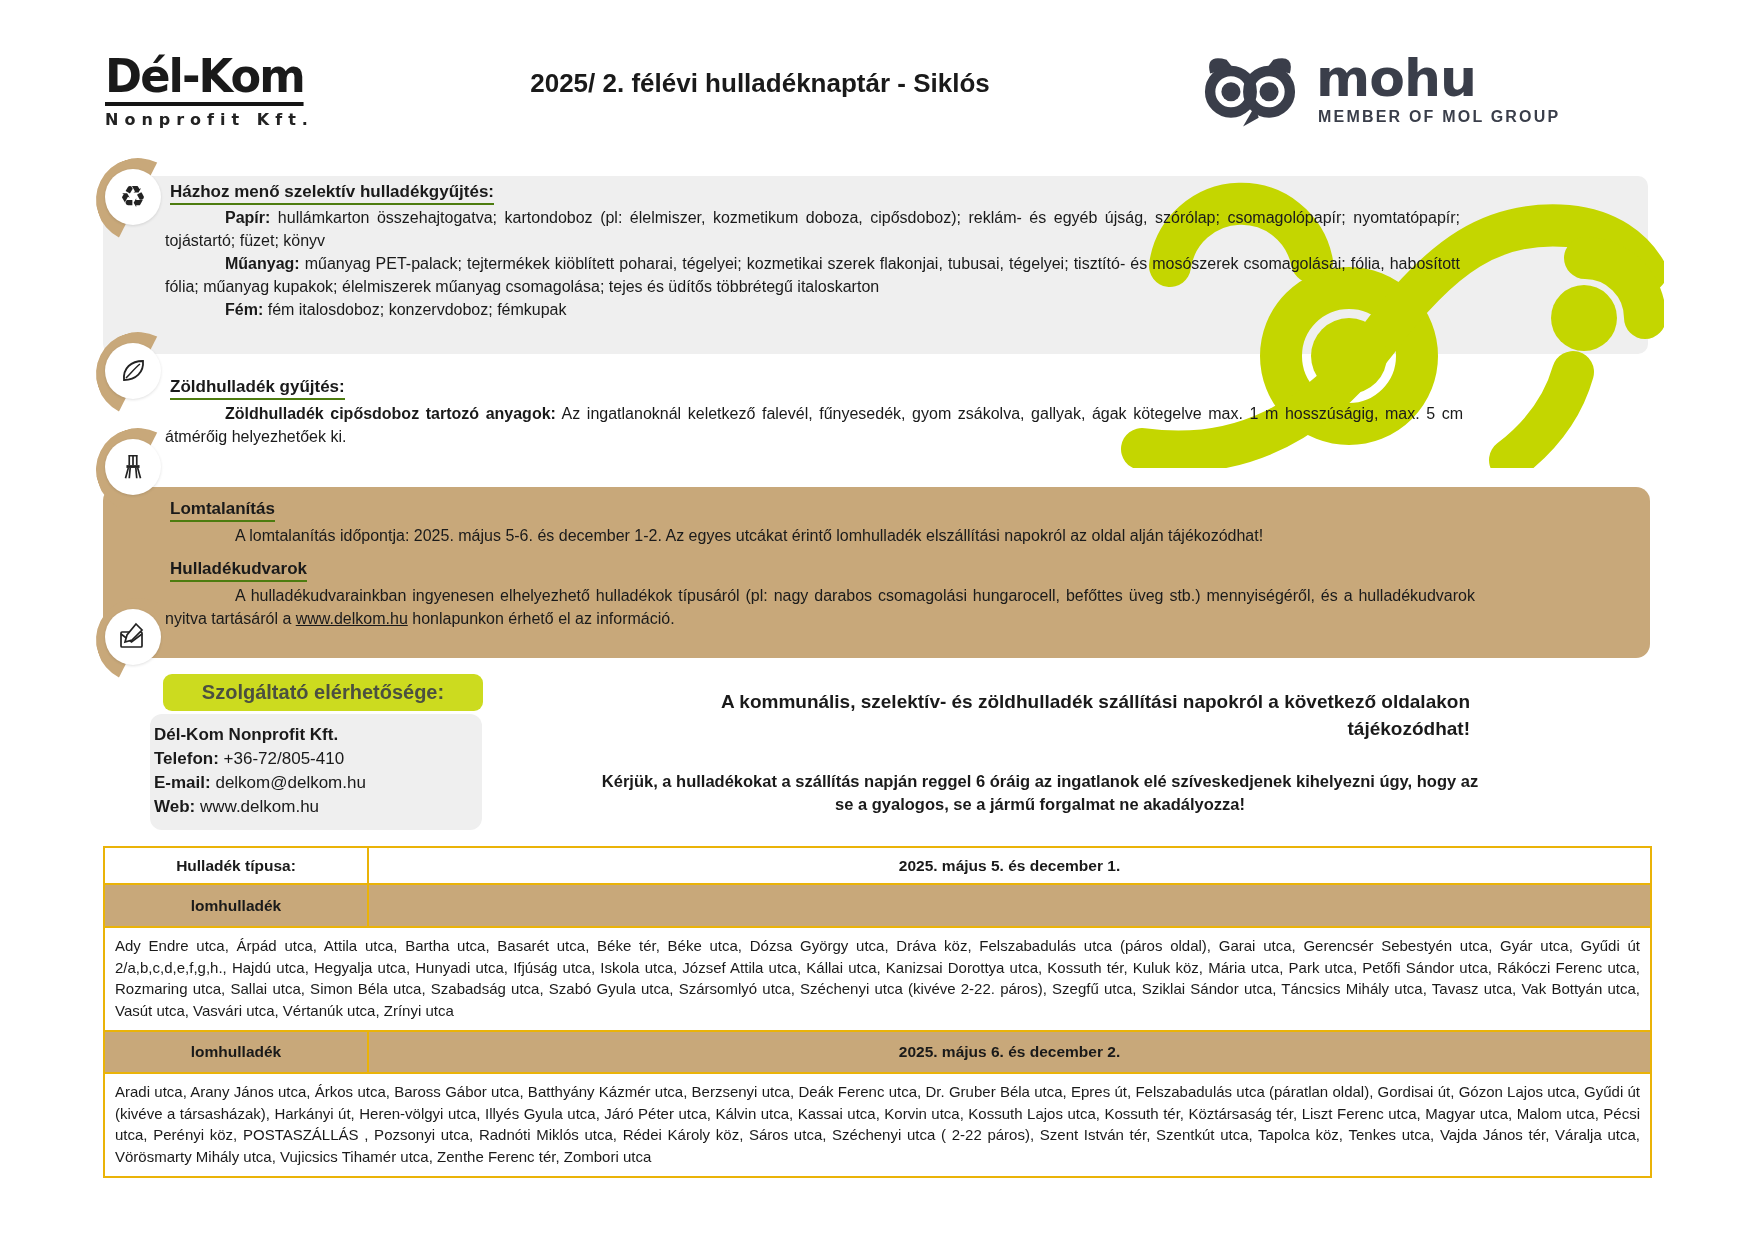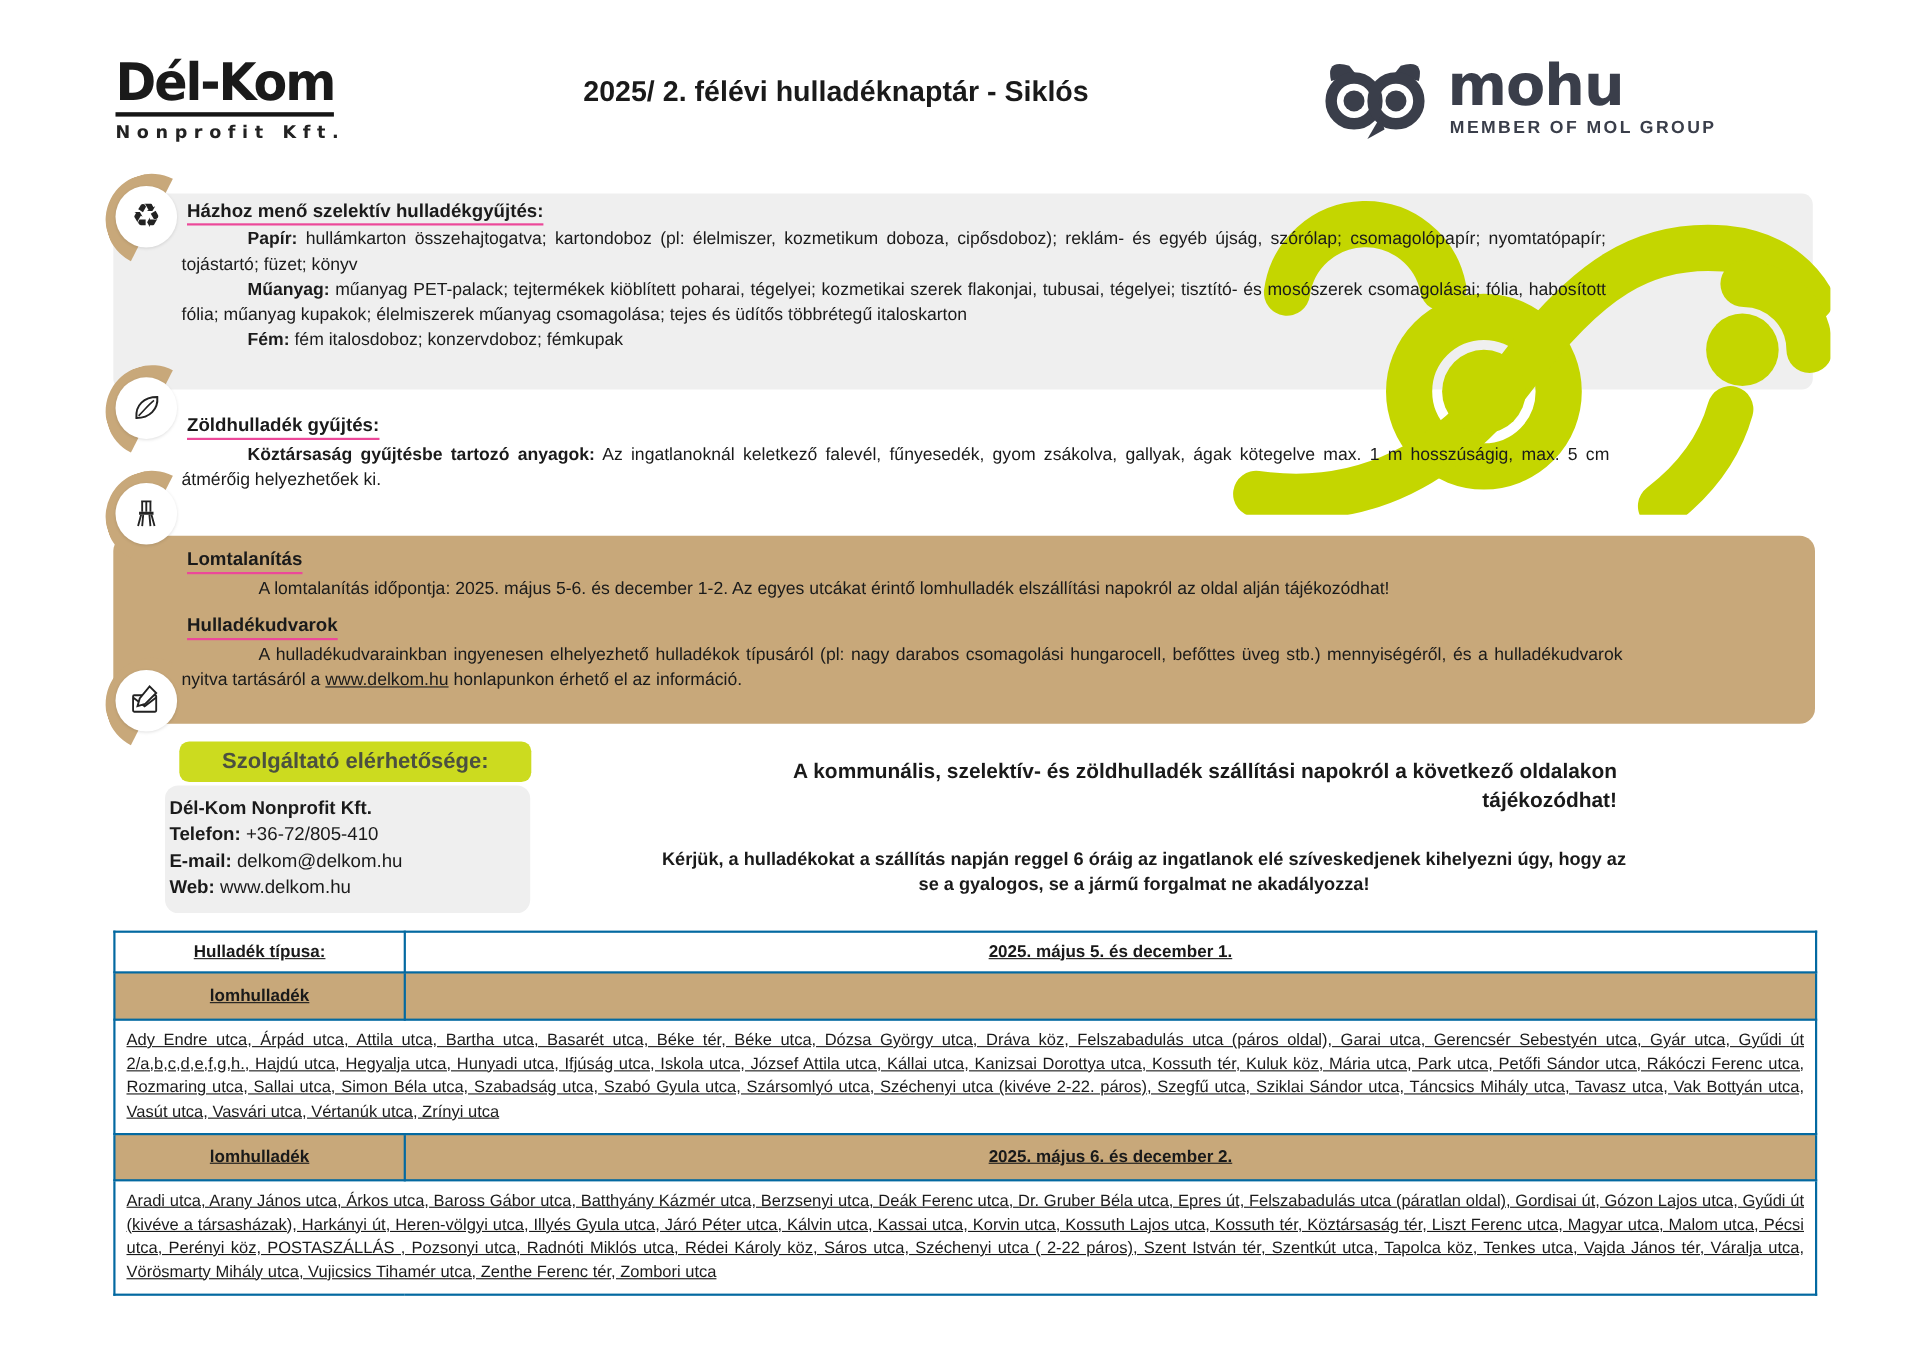--- a/index.html
+++ b/index.html
@@ -42,37 +42,37 @@
   .badge-arc{position:absolute;left:0;top:0;width:54px;height:54px;border:15px solid var(--tan);
     border-radius:50%;border-right-color:transparent;border-bottom-color:transparent;
     transform:rotate(-18deg);}
   .badge-circle{position:absolute;left:9px;top:11px;width:56px;height:56px;background:#fff;
     border-radius:50%;display:flex;align-items:center;justify-content:center;
     box-shadow:0 1px 3px rgba(0,0,0,.12);}
   .glyph{font-family:"DejaVu Sans",sans-serif;font-size:30px;color:#222;line-height:1;}
   
   .content{z-index:2;}
   .sec-heading{font-weight:bold;font-size:17px;line-height:21px;display:inline-block;
-    border-bottom:2px solid #ec4899;padding-bottom:1px;}
+    border-bottom:2px solid #4d7c0f;padding-bottom:1px;}
   .body-text{font-size:16px;line-height:23px;text-align:justify;}
   .body-text p{margin:0;text-indent:60px;}
   .lbl{font-weight:bold;}
   .link{text-decoration:underline;cursor:pointer;}
   #provider-badge{left:163px;top:674px;width:320px;height:37px;background:var(--limebadge);
     border-radius:9px;text-align:center;line-height:37px;font-weight:bold;font-size:20px;
     color:#4b5040;z-index:2;}
   #provider-card-text{left:154px;top:723px;width:310px;font-size:17px;line-height:24px;z-index:2;}
   #schedule-notice{left:610px;top:688px;width:860px;text-align:right;font-weight:bold;
     font-size:19px;line-height:27px;z-index:2;}
   #placement-notice{left:600px;top:770px;width:880px;text-align:center;font-weight:bold;
     font-size:16.5px;line-height:23px;z-index:2;}
   
   #waste-table{left:103px;top:846px;width:1549px;z-index:2;border-collapse:collapse;
     table-layout:fixed;}
-  #waste-table td{border:2px solid #0369a1;padding:0;text-decoration:underline;}
+  #waste-table td{border:2px solid #eab308;padding:0;}
   .t-head{height:35px;text-align:center;font-weight:bold;font-size:15.5px;background:#fff;}
   .t-type{height:41px;text-align:center;font-weight:bold;font-size:15.5px;background:var(--tan);}
   .t-date{text-align:center;font-weight:bold;font-size:15.5px;background:var(--tan);}
   .t-streets{background:#fff;font-size:15px;line-height:21.5px;text-align:justify;
     padding:7px 10px 9px 10px !important;vertical-align:top;}
   .col1{width:262px;}
 </style>
 </head>
 <body>
 
@@ -171,21 +171,21 @@
     <p><span class="lbl">Műanyag:</span>
       <span>műanyag PET-palack; tejtermékek kiöblített poharai, tégelyei; kozmetikai szerek flakonjai, tubusai, tégelyei; tisztító- és mosószerek csomagolásai; fólia, habosított fólia; műanyag kupakok; élelmiszerek műanyag csomagolása; tejes és üdítős többrétegű italoskarton</span></p>
     <p><span class="lbl">Fém:</span>
       <span>fém italosdoboz; konzervdoboz; fémkupak</span></p>
   </div>
 
   <div class="abs content" style="left:170px;top:376px">
     <span class="sec-heading">Zöldhulladék gyűjtés:</span>
   </div>
   <div class="abs content body-text" style="left:165px;top:402px;width:1298px">
-    <p><span class="lbl">Köztársaság gyűjtésbe tartozó anyagok:</span>
+    <p><span class="lbl">Zöldhulladék cipősdoboz tartozó anyagok:</span>
       <span>Az ingatlanoknál keletkező falevél, fűnyesedék, gyom zsákolva, gallyak, ágak kötegelve max. 1 m hosszúságig, max. 5 cm átmérőig helyezhetőek ki.</span></p>
   </div>
 
   <div class="abs content" style="left:170px;top:498px">
     <span class="sec-heading">Lomtalanítás</span>
   </div>
   <div class="abs content body-text" style="left:165px;top:524px;width:1310px">
     <p style="text-indent:70px">A lomtalanítás időpontja: 2025. május 5-6. és december 1-2. Az egyes utcákat érintő lomhulladék elszállítási napokról az oldal alján tájékozódhat!</p>
   </div>
   <div class="abs content" style="left:170px;top:558px">

